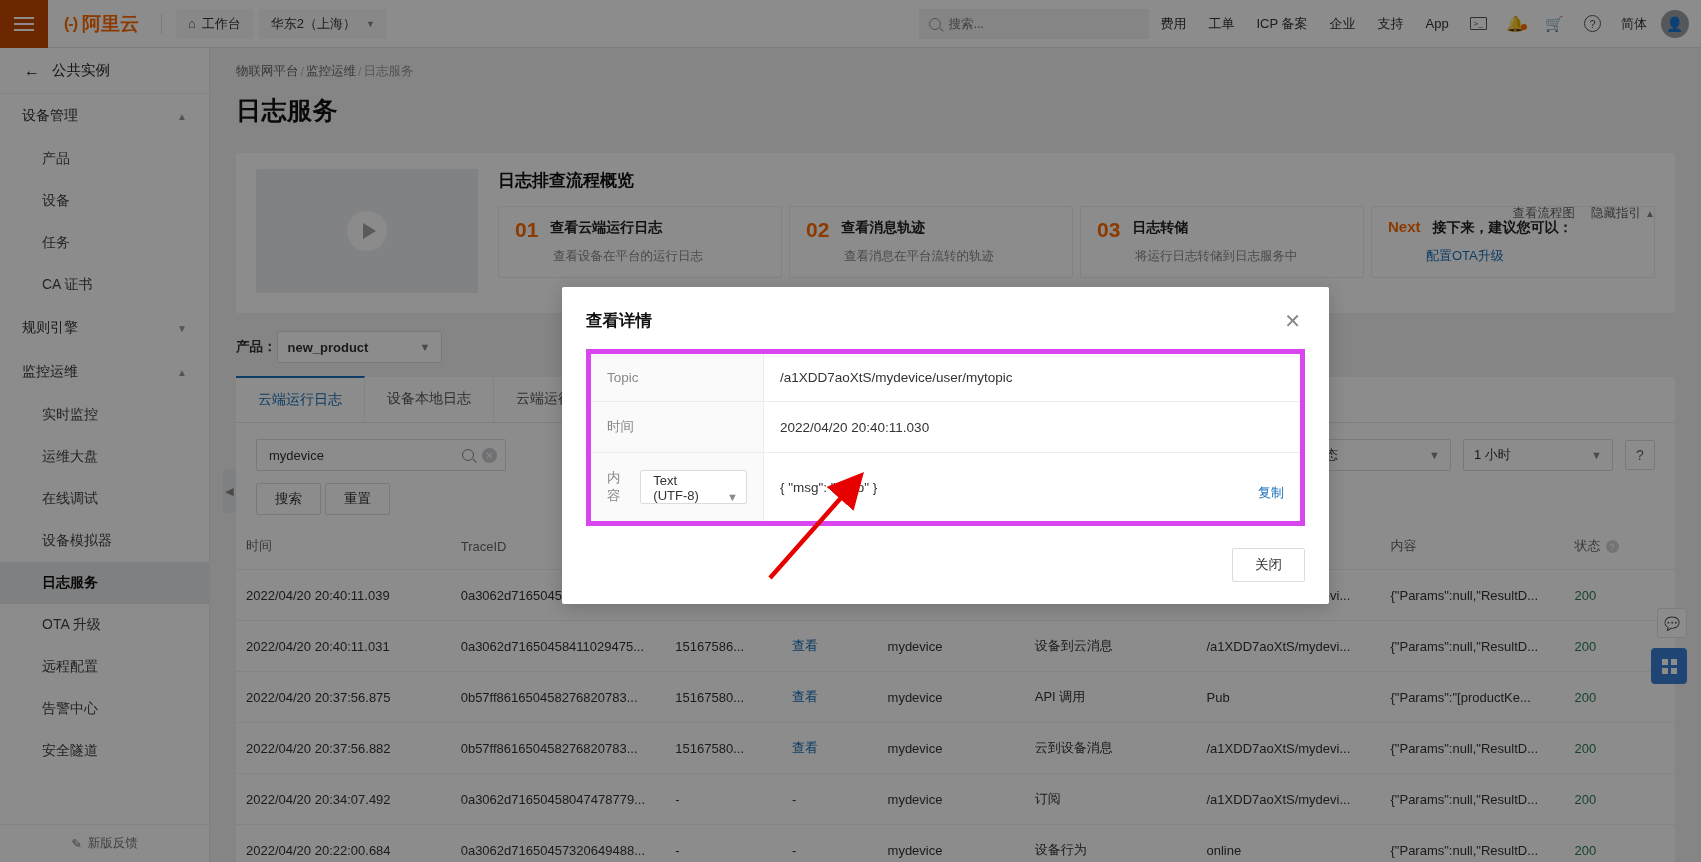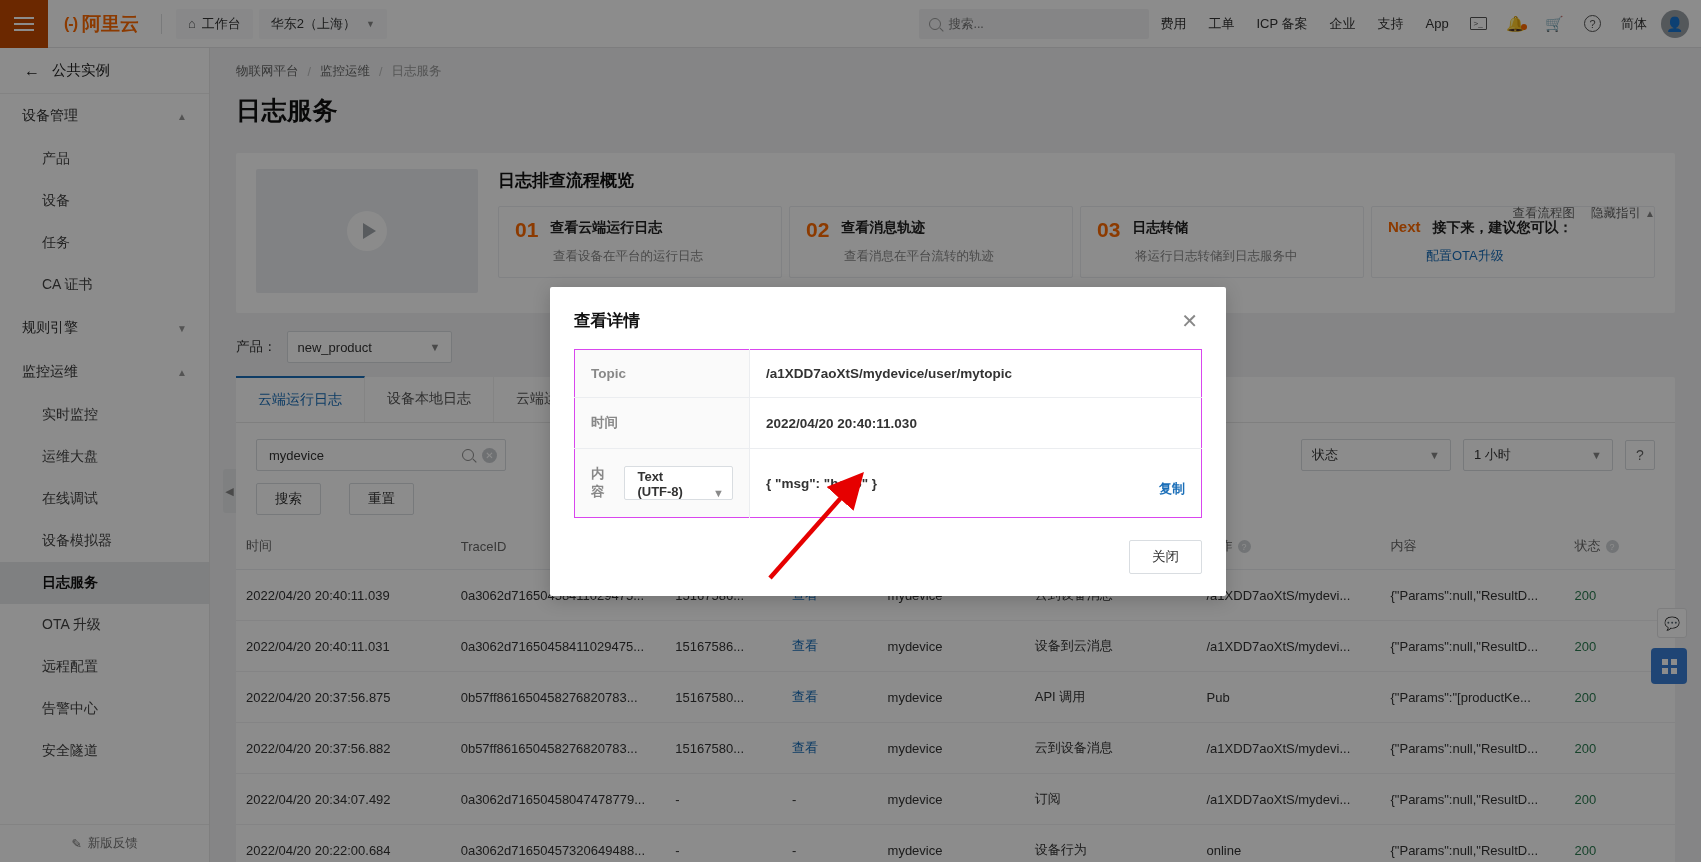--- a/index.html
+++ b/index.html
@@ -76,21 +76,21 @@
   }
   .sb-item.active { background:#e8eaec; color:#111; font-weight:bold; }
   .sb-foot {
     position:absolute; bottom:0; left:0; right:0; height:38px;
     display:flex; align-items:center; justify-content:center; gap:6px;
     font-size:12.5px; color:#777; border-top:1px solid #eee; background:#fff; cursor:pointer;
   }
 
   
   .content { position:absolute; top:48px; left:210px; right:0; bottom:0; background:#f2f3f5; overflow:hidden;}
-  .crumb { display:flex; align-items:center; gap:9px; padding: 15px 0 0 26px; font-size:12.5px; color:#666;}
+  .crumb { display:flex; align-items:center; gap:2px; padding: 15px 0 0 26px; font-size:12.5px; color:#666;}
   .crumb .sep { color:#bbb; }
   .crumb .cur { color:#999; }
   .crumb .lnk { cursor:pointer; }
   .page-title { font-size: 25px; font-weight:bold; color:#111; padding: 14px 0 0 26px; letter-spacing:0.5px;}
 
   .guide-card {
     margin: 26px 26px 0 26px; background:#fff; border-radius:2px; position:relative;
     padding: 16px 20px 20px 20px; display:flex; gap: 20px;
   }
   .video-thumb {
@@ -114,21 +114,21 @@
   .step-desc { font-size:12.5px; color:#888; margin-top:8px; padding-left: 38px;}
   .step.next .step-no { font-size:15px; }
   .step-link { font-size:13px; color:#1a6eb8; margin-top:10px; padding-left: 38px; cursor:pointer;}
   .guide-actions {
     position:absolute; top: 16px; right: 20px; display:flex; align-items:center; gap: 16px;
     font-size:12.5px; color:#666;
   }
   .guide-actions span { cursor:pointer;margin-top:36px; }
   .guide-actions .chev { font-size:10px; color:#888; margin-left:-12px;}
 
-  .filter-row { display:flex; align-items:center; gap:10px; padding: 18px 0 0 26px; }
+  .filter-row { display:flex; align-items:center; padding: 18px 0 0 26px; font-weight: bold; }
   .flabel { font-size:13.5px; color:#333; }
   .sel {
     height: 32px; min-width: 165px; border:1px solid #d9dde1; background:#fff; border-radius:2px;
     display:flex; align-items:center; justify-content:space-between; padding: 0 10px;
     font-size:13px; color:#333; cursor:pointer;
   }
   .sel .chev { font-size:11px; color:#888; }
 
   .panel { margin: 14px 26px 0 26px; background:#fff; border-radius:2px; position:relative; }
   .tabs { display:flex; border-bottom:1px solid #e8e8e8; padding: 0 0 0 0;}
@@ -143,21 +143,21 @@
     width: 250px; height:32px; border:1px solid #d9dde1; background:#fff; border-radius:2px;
     display:flex; align-items:center; padding: 0 8px 0 12px; gap:8px;
   }
   .inp input { flex:1; border:0; outline:none; font-size:13px; color:#333; font-family:inherit; background:transparent;}
   .mag2 { width:12px; height:12px; border:1.4px solid #8a8a8a; border-radius:50%; position:relative; flex:0 0 auto;}
   .mag2::after { content:''; position:absolute; width:1.4px; height:5px; background:#8a8a8a; right:-2px; bottom:-3px; transform:rotate(-45deg);}
   .clear-ico {
     width:15px; height:15px; border-radius:50%; background:#c9ccd0; color:#fff; font-size:10px;
     display:flex; align-items:center; justify-content:center; cursor:pointer; flex:0 0 auto;
   }
-  .btn-row { display:flex; gap:28px;}
+  .btn-row { display:flex; gap:4px;}
   .btn {
     height:32px; padding: 0 18px; border:1px solid #d9dde1; background:#fff; border-radius:2px;
     font-size:13.5px; color:#333; display:flex; align-items:center; cursor:pointer; font-family:inherit;
   }
   .tb-right { display:flex; align-items:center; gap:12px; margin-left:auto;}
   .help-sq {
     width:30px; height:30px; border:1px solid #d9dde1; border-radius:2px; background:#fff;
     display:flex; align-items:center; justify-content:center; font-size:14px; color:#666; cursor:pointer;
   }
   .collapse-handle {
@@ -194,31 +194,31 @@
   .float-grid {
     position:absolute; right:14px; top: 600px; width:36px; height:36px; background:#3a7fd5;
     border-radius:4px; display:flex; align-items:center; justify-content:center; cursor:pointer; z-index:30;
   }
   .float-grid .g { display:grid; grid-template-columns: repeat(2, 6px); gap:3px;}
   .float-grid .g i { width:6px; height:6px; background:#fff; display:block;}
 
   
   .modal-wrap { position:absolute; inset:0; z-index: 50; pointer-events:none;}
   .modal {
-    position:absolute; left: 550px; top: 287px; width: 676px; background:#fff;
+    position:absolute; left: 562px; top: 287px; width: 767px; background:#fff;
     box-shadow: 0 4px 18px rgba(0,0,0,.18); pointer-events:auto; border-radius:2px;
   }
   .modal-head {
     display:flex; align-items:center; justify-content:space-between;
     padding: 22px 24px 16px 24px;
   }
   .modal-title { font-size:16.5px; color:#111; font-weight:bold;}
   .modal-close { font-size:20px; color:#888; cursor:pointer; line-height:1; padding:2px 4px;}
   .modal-body { padding: 0 24px 0 24px; }
-  table.detail { width:100%; border-collapse: collapse; border:1px solid #d946ef; table-layout:fixed;font-weight:bold;}
+  table.detail { width:100%; border-collapse: collapse; border:5px solid #d946ef; table-layout:fixed;}
   table.detail td { border-bottom:1px solid #ebedf0; padding: 16px 16px; font-size:13.5px; vertical-align: middle;}
   table.detail tr:last-child td { border-bottom:0;}
   td.dk { width: 175px; color:#888; background:#fafafa; border-right:1px solid #ebedf0;}
   td.dv { color:#333; }
   .content-key { display:flex; align-items:center; gap:10px;}
   .enc-sel {
     height:34px; border:1px solid #d9dde1; background:#fff; border-radius:2px; padding: 0 8px 0 12px;
     display:flex; align-items:flex-end; gap: 14px; font-size:13px; color:#333; cursor:pointer;
   }
   .enc-sel .chev { color:#8a8a8a; font-size:11px;}

